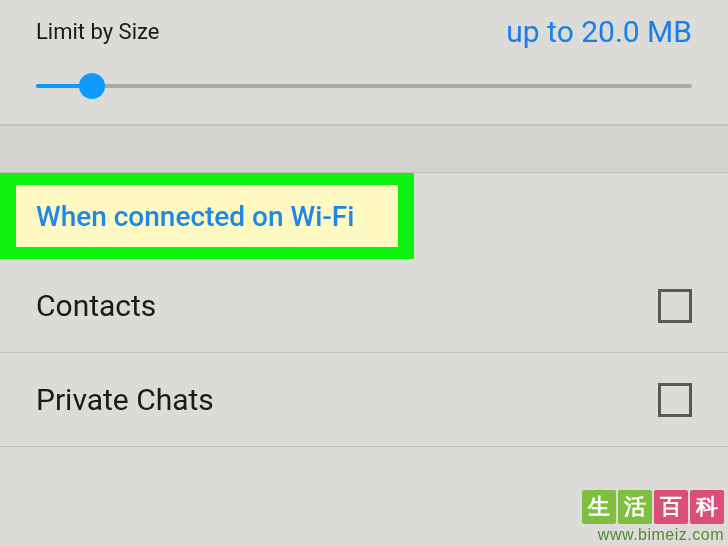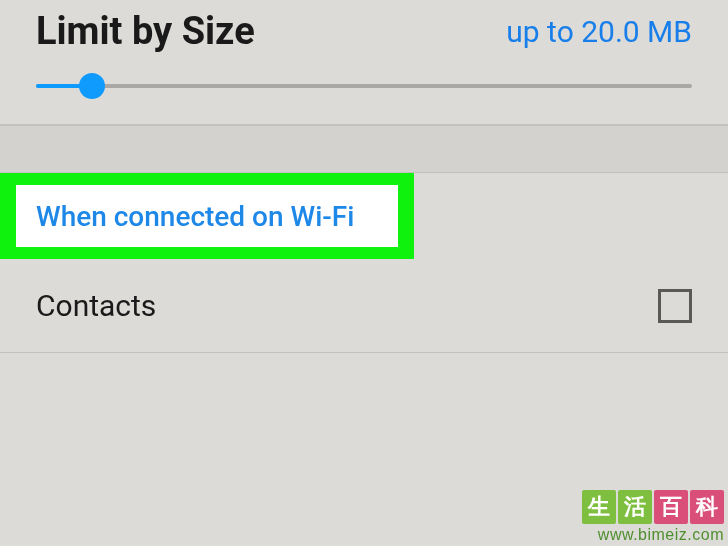--- a/index.html
+++ b/index.html
@@ -21,23 +21,23 @@
       align-items: center;
       justify-content: space-between;
       padding: 0 36px;
       border-bottom: 1px solid #c2c1be;
     }
     .limit-row {
       height: 62px;
       border-bottom: none;
     }
     .limit-label {
-      font-size: 38px;
+      font-size: 22px;
       color: #1a1a1a;
-      font-weight: 700;
+      font-weight: 400;
     }
     .limit-value {
       font-size: 30px;
       color: #187fea;
       font-weight: 400;
     }
     .slider-wrap {
       padding: 0 36px 36px 36px;
       border-bottom: 1px solid #c2c1be;
       position: relative;
@@ -87,21 +87,21 @@
       background: #0ef20e;
       display: flex;
       align-items: center;
     }
     .highlight-inner {
       position: absolute;
       left: 16px;
       right: 16px;
       top: 12px;
       bottom: 12px;
-      background: #ffffff;
+      background: #fef9c3;
       display: flex;
       align-items: center;
       padding-left: 20px;
     }
     .section-title {
       font-size: 28px;
       color: #1d88e8;
       font-weight: 500;
     }
     .list-row {
@@ -176,20 +176,24 @@
         <span class="section-title">When connected on Wi-Fi</span>
       </div>
     </div>
   </div>
 
   <div class="row list-row">
     <span class="list-label">Contacts</span>
     <div class="checkbox"></div>
   </div>
 
+  <div class="row list-row">
+    <span class="list-label">Private Chats</span>
+    <div class="checkbox"></div>
+  </div>
 
 
   <div class="watermark">
     <div class="wm-top">
       <span class="wm-char">生</span>
       <span class="wm-char">活</span>
       <span class="wm-char pink">百</span>
       <span class="wm-char pink">科</span>
     </div>
     <div class="wm-url">www.bimeiz.com</div>

